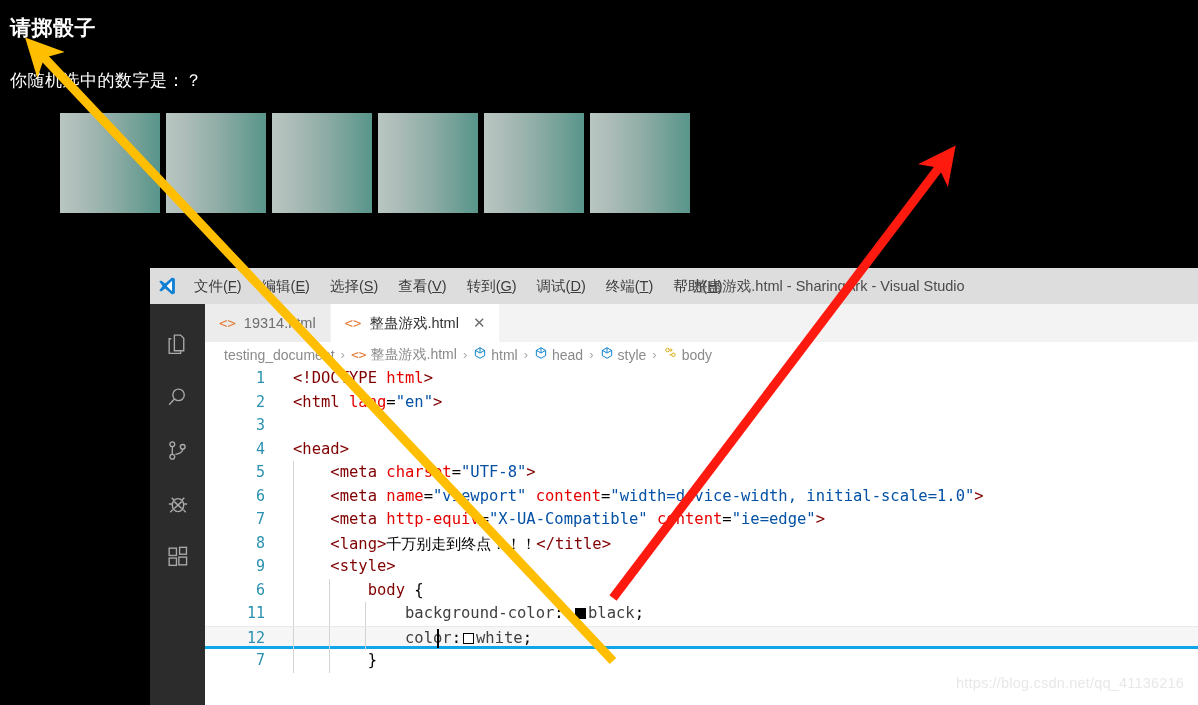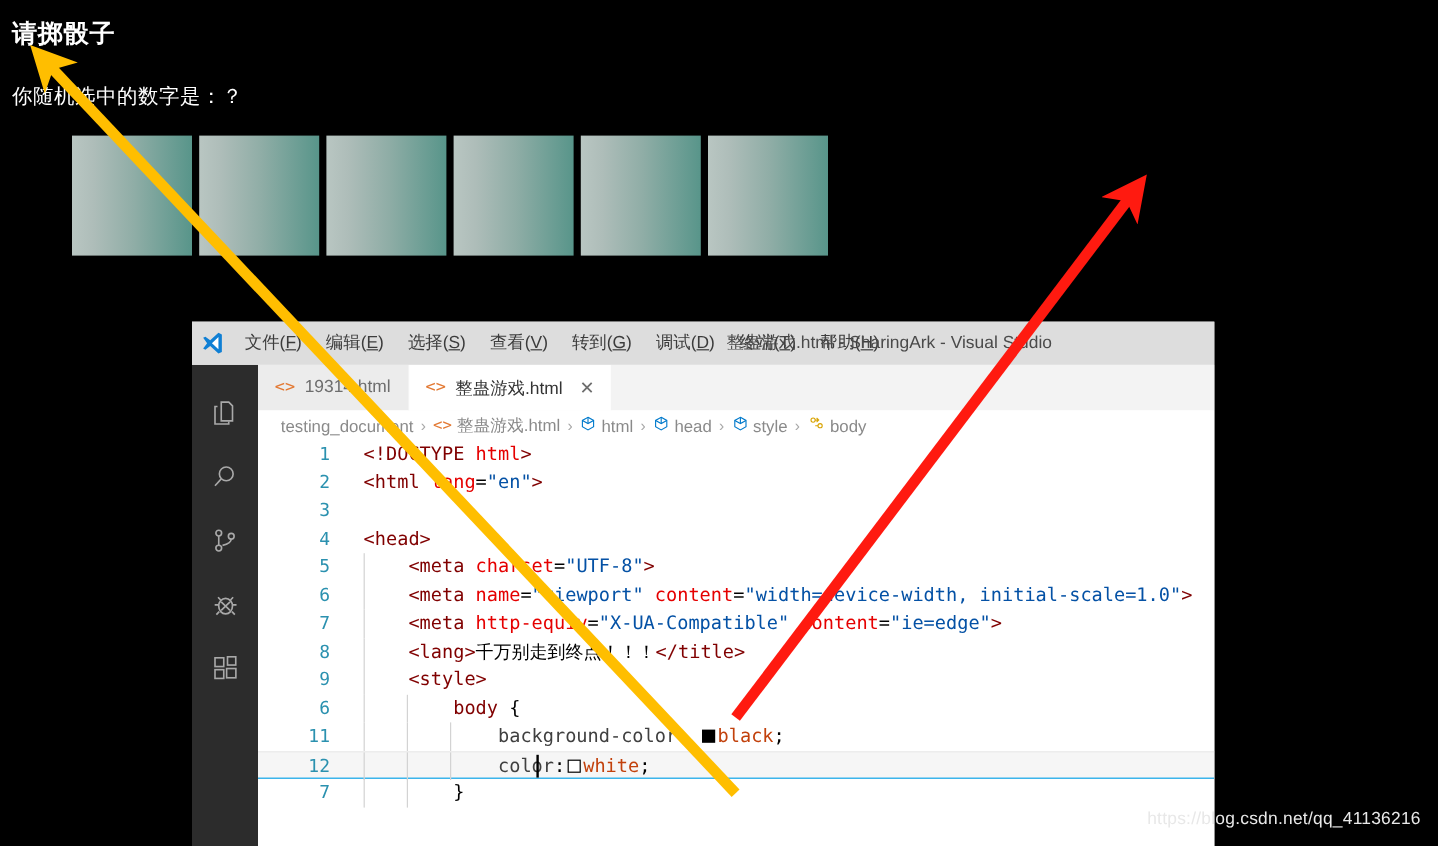--- a/index.html
+++ b/index.html
@@ -48,26 +48,25 @@
     width: 100px;
     height: 100px;
     background: linear-gradient(to right, #b9c6c2 0%, #aebdb9 18%, #8fada6 52%, #58958a 100%);
   }
 
   
   #vscode-window {
     position: absolute;
     left: 150px;
     top: 268px;
-    width: 852px;
+    width: 1048px;
     height: 437px;
     background: #ffffff;
     overflow: hidden;
     box-shadow: 0 0 0 0 transparent;
-    margin-left: 10px;
   }
 
   
   #vscode-titlebar {
     position: relative;
     height: 36px;
     background: #dddddd;
     display: flex;
     align-items: center;
     color: #444444;
@@ -209,21 +208,21 @@
   .code-line {
     position: relative;
     height: 23.5px;
     line-height: 23.5px;
     white-space: pre;
     display: flex;
   }
   .code-line.active-line {
     background: #f6f6f6;
     border-top: 1px solid #eaeaea;
-    border-bottom: 1px solid #0ea5e9;
+    border-bottom: 3px solid #0ea5e9;
     box-sizing: border-box;
   }
   .ln {
     width: 72px;
     flex: none;
     text-align: right;
     padding-right: 12px;
     box-sizing: border-box;
     color: #2b91af;
     font-size: 15px;
@@ -241,21 +240,21 @@
     background: #d3d3d3;
     height: 23.5px;
   }
   .tk-tag     { color: #800000; }
   .tk-attr    { color: #e50000; }
   .tk-str     { color: #0451a5; }
   .tk-punct   { color: #800000; }
   .tk-plain   { color: #000000; }
   .tk-sel     { color: #800000; }
   .tk-prop    { color: #404040; }
-  .tk-val     { color: #c2410c; }
+  .tk-val     { color: #404040; }
   .tk-cn      { color: #000000; font-family: "Liberation Sans", sans-serif; font-size: 15px;}
   .color-swatch-black {
     display: inline-block;
     width: 11px; height: 11px;
     background: #000000;
     vertical-align: -1px;
     margin: 0 2px;
   }
   .color-swatch-white {
     display: inline-block;

